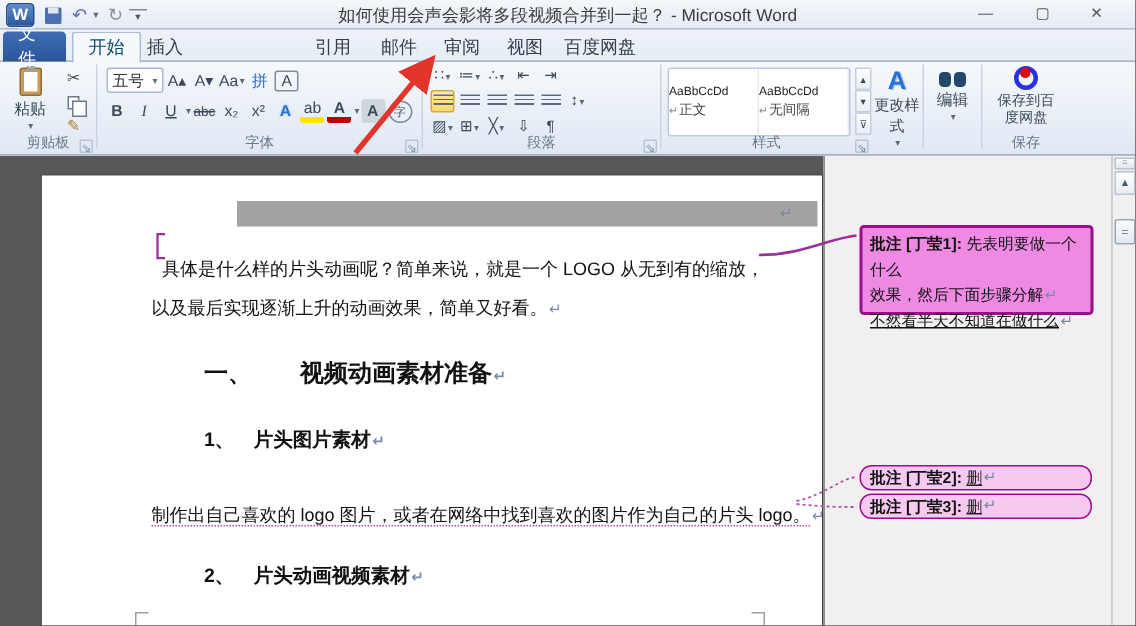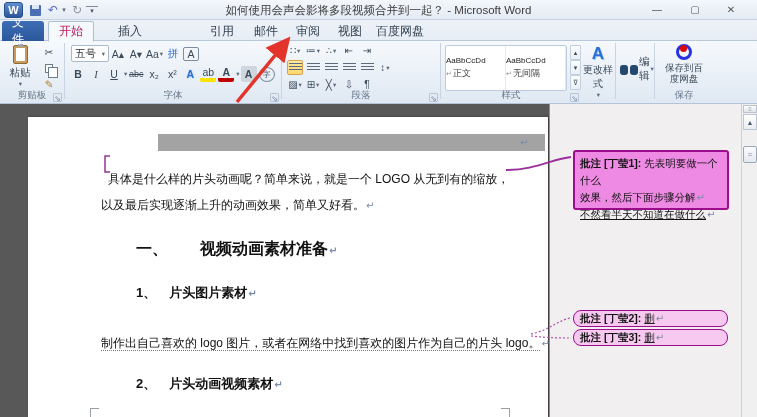--- a/index.html
+++ b/index.html
@@ -29,22 +29,22 @@
   #btn-min { left:644px; } #btn-max { left:682px; } #btn-close { left:718px; }
 
   
   #tabrow { position:absolute; left:0; top:20px; width:757px; height:21px;
     background:linear-gradient(#eef2f8,#e6edf5); border-bottom:1px solid #b9c7d9; z-index:4; }
   .tab { position:absolute; top:1px; height:20px; display:flex; align-items:center;
     justify-content:center; font-size:12px; color:#33414f; padding:0 10px; }
   #tab-file { left:2px; width:42px; background:linear-gradient(#3d6db5,#2b579a);
     color:#fff; border-radius:3px 3px 0 0; }
   #tab-home { left:48px; background:#f6f9fc; border:1px solid #aebfd4; border-bottom:1px solid #f6f9fc;
-    border-radius:2px 2px 0 0; height:21px; color:#be185d; }
-  #tab-insert{ left:108px; } #tab-page-layout{ left:138px; } #tab-references{ left:200px; }
+    border-radius:2px 2px 0 0; height:21px; color:#0c4a6e; }
+  #tab-insert{ left:88px; } #tab-page-layout{ left:138px; } #tab-references{ left:200px; }
   #tab-mailings{ left:244px; } #tab-review{ left:286px; } #tab-view{ left:328px; }
   #tab-baidu-netdisk{ left:366px; }
 
   
   #ribbon { position:absolute; left:0; top:41px; width:757px; height:63px;
     background:linear-gradient(#f6f9fc,#dfe8f3); border-bottom:1px solid #b4c4d8;
     display:flex; z-index:3; }
   .group { position:relative; height:100%; display:flex; flex-direction:column; }
   .gsep { width:1px; height:56px; margin-top:2px; background:#c9d4e2; }
   .grplabel { position:absolute; bottom:1px; left:0; right:0; text-align:center;
@@ -100,21 +100,21 @@
     display:flex; flex-direction:column; }
   #style-scroll .rbtn { height:15px; min-width:11px; font-size:7px; border:1px solid #c2cfdf;
     background:linear-gradient(#fcfdfe,#e9eff7); border-radius:1px;}
   #change-styles { position:absolute; left:142px; top:4px; width:30px; height:48px;
     display:flex; flex-direction:column; align-items:center; font-size:10px; color:#3b4a5a; text-align:center;}
   .chg-ic { font-size:17px; font-weight:bold; color:#2a6fd4; text-shadow:1px 1px 0 #9cc0ee; line-height:18px;}
 
   
   #grp-editing { width:38px; }
   #editing-btn { position:absolute; left:3px; top:4px; width:32px; height:48px;
-    display:flex; flex-direction:row; align-items:center; font-size:10.5px; color:#3b4a5a;}
+    display:flex; flex-direction:column; align-items:center; font-size:10.5px; color:#3b4a5a;}
   .binoc { display:flex; margin:3px 0 2px; }
   .binoc span { width:8px; height:10px; background:#24476e; border-radius:3px; margin:0 1px; }
 
   
   #grp-baidu { width:58px; }
   #baidu-btn { position:absolute; left:3px; top:3px; width:52px; height:50px;
     display:flex; flex-direction:column; align-items:center; font-size:9.5px; color:#3b4a5a; line-height:11px;}
   .baidu-ic { width:16px; height:16px; border:3px solid #2932e1; border-radius:50%;
     position:relative; margin-bottom:2px;}
   .baidu-ic::after { content:""; position:absolute; left:1px; top:-2px; width:7px; height:7px;

